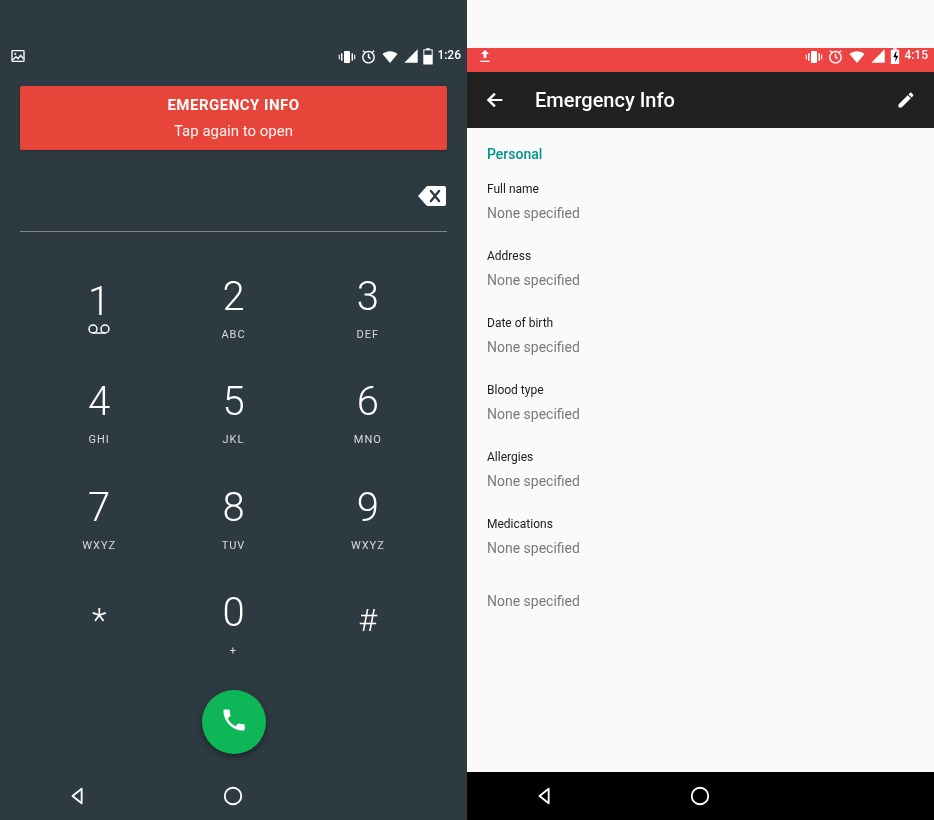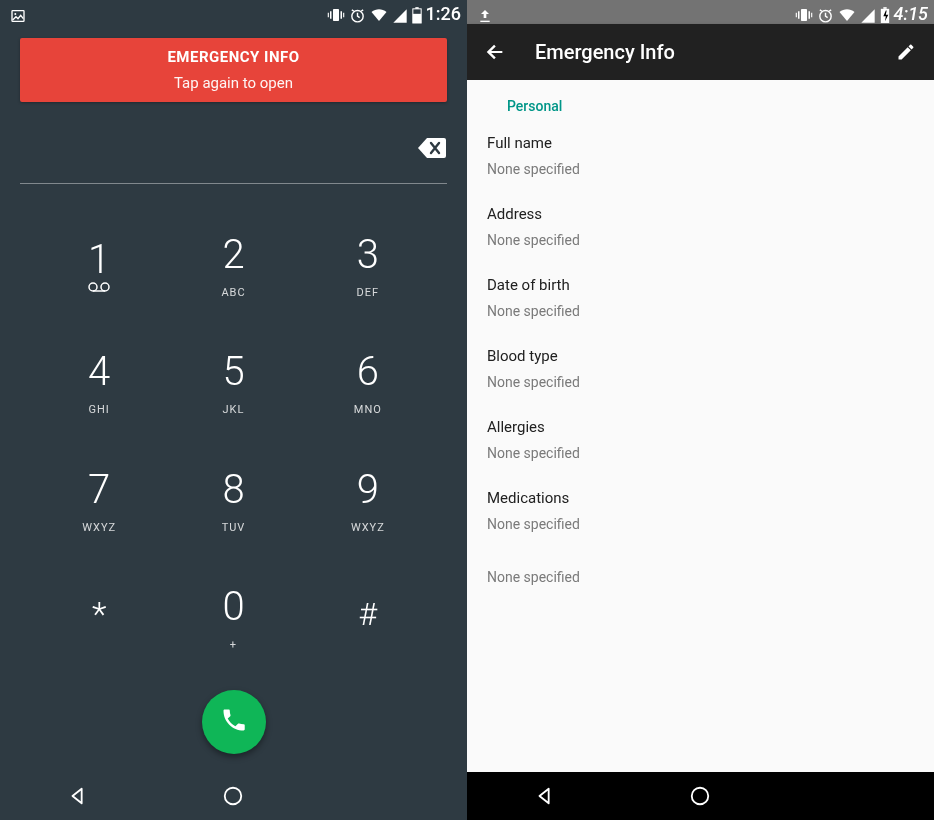--- a/index.html
+++ b/index.html
@@ -2,25 +2,25 @@
 <html><head>
 <meta charset="utf-8">
 <style>
   * { margin:0; padding:0; box-sizing:border-box; font-family:"Roboto","Helvetica Neue",Arial,sans-serif; -webkit-font-smoothing:antialiased; }
   body { background:#555; width:934px; height:820px; display:flex; }
   .phone { position:relative; height:820px; display:flex; flex-direction:column; overflow:hidden; }
   .phone-left  { width:467px; background:#2e3a42; }
   .phone-right { width:467px; background:#fafafa; }
 
   
-  .status-bar { height:24px; display:flex; align-items:flex-end; padding:0 6px; font-size:18px; font-weight:500; }
+  .status-bar { height:24px; display:flex; align-items:flex-start; padding:0 6px; font-size:12px; font-weight:500;margin-top:48px; }
   .status-bar .spacer{flex:1;}
   .status-bar .clock{margin-left:4px;}
   .phone-left  .status-bar{ color:#fff; background:#2e3a42;}
-  .phone-right .status-bar{ color:#fff; background:#737373;font-style:italic;}
+  .phone-right .status-bar{ color:#fff; background:#ef4444;}
   .sb-ic{display:inline-flex;align-items:center;justify-content:center;margin-left:4px;}
 
   
   .emergency-banner{
     margin:14px 20px 8px;
     background:#e7443a;
     border-radius:2px;
     color:#fff;
     text-align:center;
     padding:10px 8px;
@@ -71,23 +71,23 @@
   
   .appbar{
     height:56px;background:#212121;color:#fff;
     display:flex;align-items:center;padding:0 12px;
     box-shadow:0 2px 4px rgba(0,0,0,.3);
   }
   .appbar .title{font-size:20px;font-weight:500;margin-left:24px;flex:1;}
   .appbar .ic-btn{width:32px;height:32px;display:flex;align-items:center;justify-content:center;cursor:pointer;}
 
   .settings{flex:1;background:#fafafa;overflow:hidden;}
-  .section-header{font-size:14px;font-weight:500;color:#009688;padding:18px 20px 6px;margin-left:20px;}
+  .section-header{font-size:14px;font-weight:500;color:#009688;padding:18px 20px 6px;}
   .setting-item{padding:14px 20px 14px;}
-  .setting-item .label{font-size:15px;color:#212121;}
+  .setting-item .label{font-size:12px;color:#212121;}
   .setting-item .value{font-size:14px;color:#7a7a7a;margin-top:9px;}
 
 </style>
 </head>
 <body>
 
 <div class="phone phone-left">
 
   <div class="status-bar">
     <span class="sb-ic">

